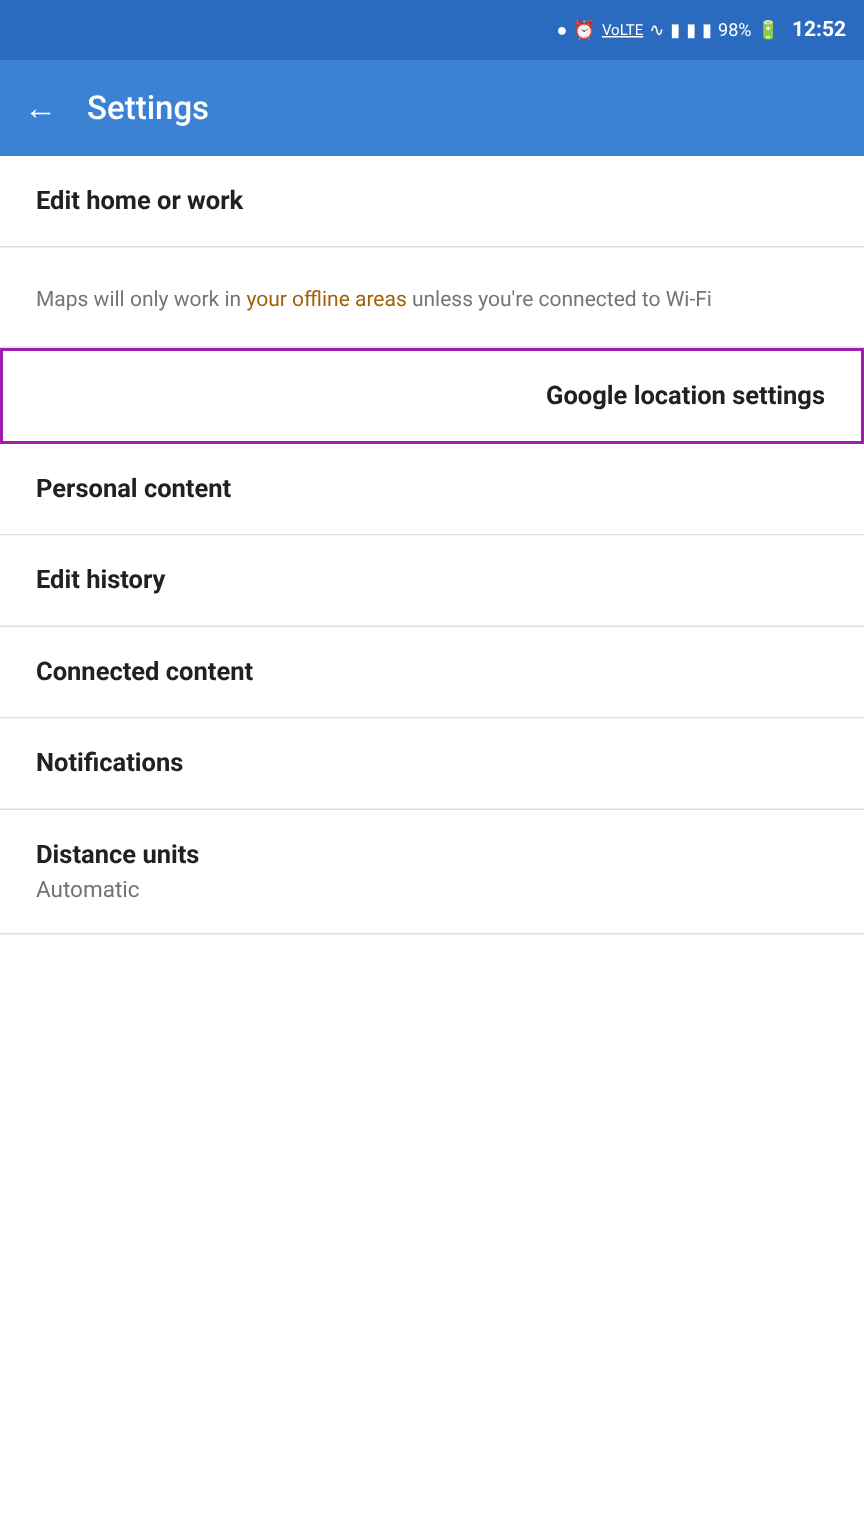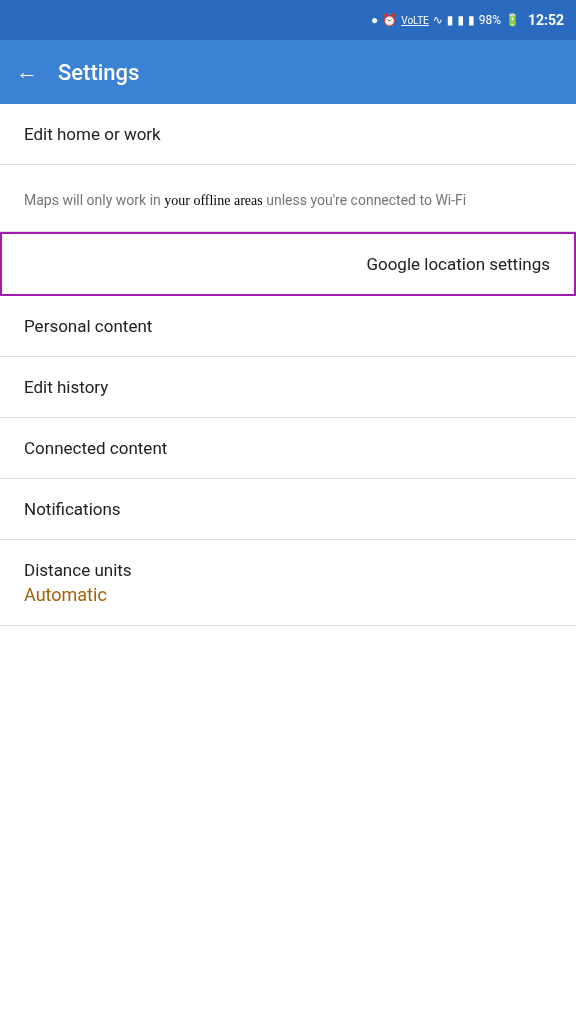--- a/index.html
+++ b/index.html
@@ -81,21 +81,21 @@
       padding: 20px 24px;
       border-bottom: 1px solid #e0e0e0;
       cursor: pointer;
       background: #fff;
       position: relative;
     }
 
     .setting-item-title {
       font-size: 17px;
       color: #212121;
-      font-weight: 400;
+      font-weight: 700;
     }
 
     .setting-item-subtitle {
       font-size: 14px;
       color: #757575;
       margin-top: 4px;
     }
 
     
     .wifi-row {
@@ -117,23 +117,22 @@
     }
 
     .wifi-description {
       font-size: 14px;
       color: #757575;
       margin-top: 6px;
       line-height: 1.4;
     }
 
     .wifi-description a {
-      color: #000000;
+      color: #a16207;
       text-decoration: none;
-      font-family: Liberation Serif, serif;
     }
 
     
     .toggle {
       position: relative;
       width: 48px;
       height: 28px;
       flex-shrink: 0;
     }
 
@@ -162,22 +161,22 @@
       margin: 0;
       text-align: right;
     }
 
     .highlighted-item .setting-item-title {
       
     }
 
     
     .setting-item-two-line .setting-item-subtitle {
-      color: #a16207;
-      font-size: 18px;
+      color: #737373;
+      font-size: 15px;
     }
   </style>
 </head>
 <body>
 
 <div class="status-bar">
   <div class="status-bar-icons">
 
     <span class="status-icon">●</span>
 

